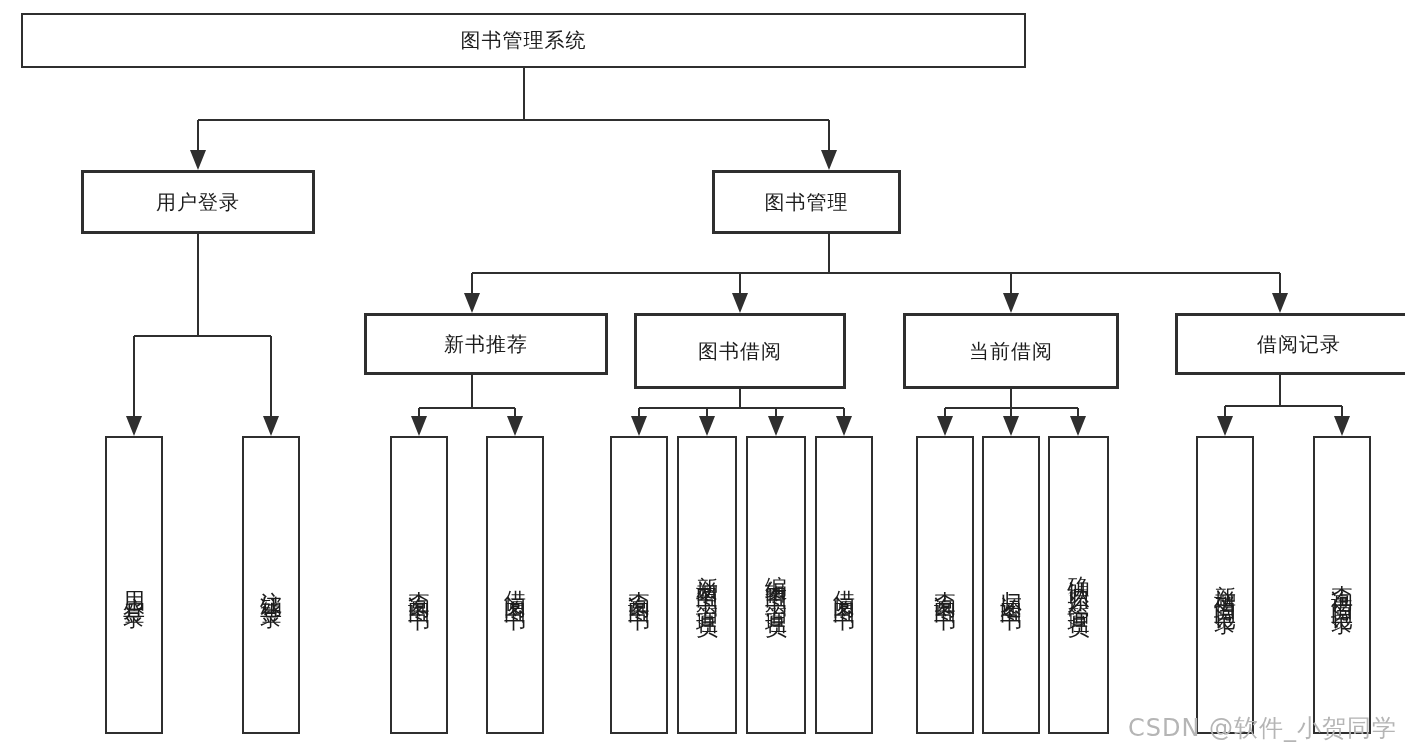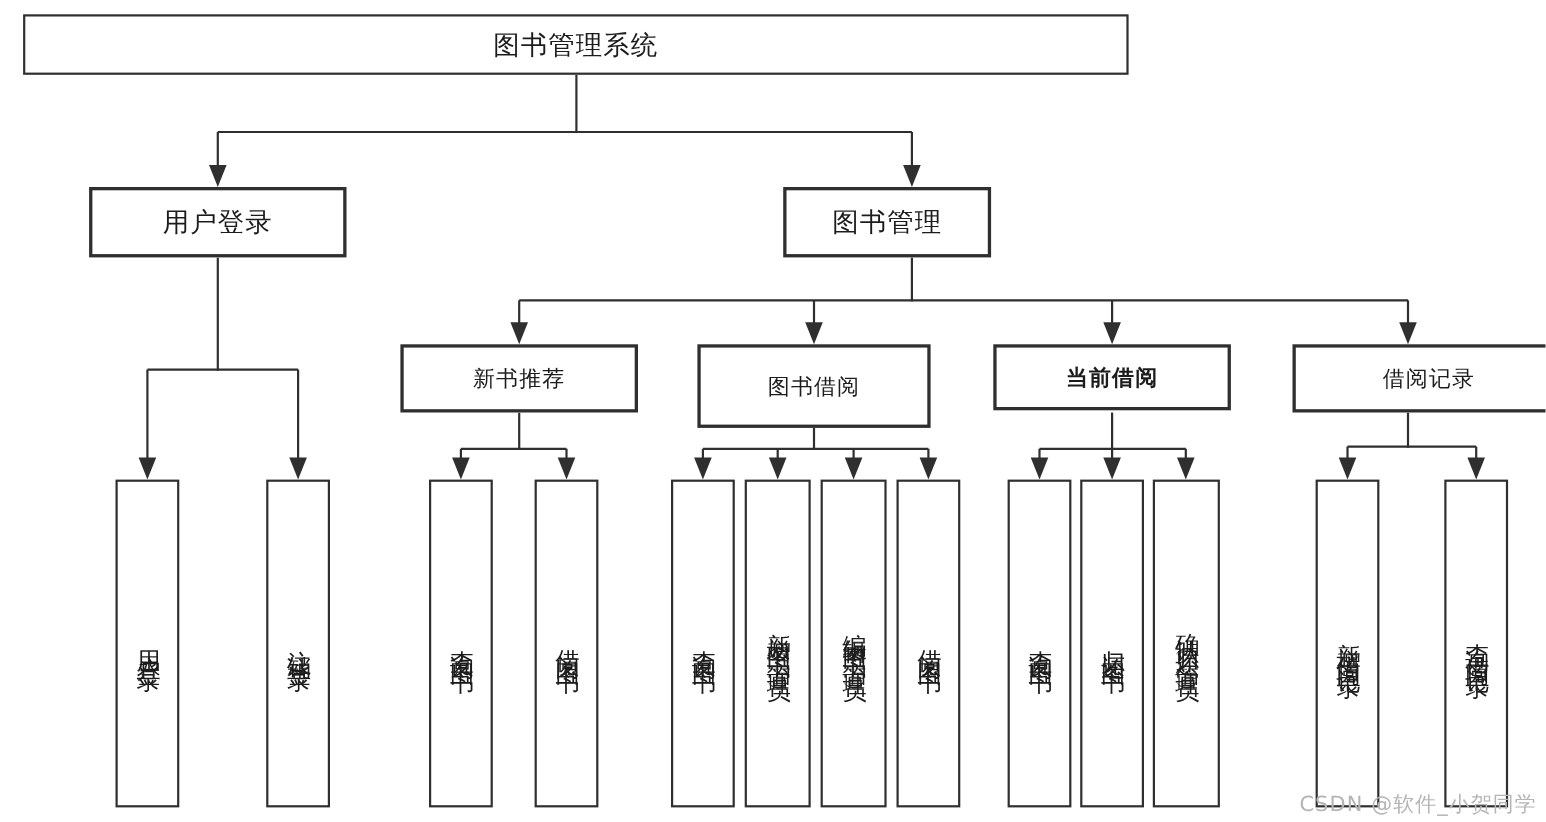--- a/index.html
+++ b/index.html
@@ -6,37 +6,37 @@
   body{
     width:1405px;height:747px;position:relative;overflow:hidden;
     background:#ffffff;
     font-family:"DejaVu Sans","Liberation Sans",sans-serif;
     color:#1c1c1c;
   }
   .connectors{position:absolute;left:0;top:0;width:1405px;height:747px;z-index:1;}
   .box{
     position:absolute;box-sizing:border-box;background:#ffffff;
     border:2px solid #2f2f2f;display:flex;align-items:center;justify-content:center;
-    font-size:24px;letter-spacing:1px;z-index:2;white-space:nowrap;
+    font-size:20px;letter-spacing:1px;z-index:2;white-space:nowrap;
   }
   .lvl1{border-width:3px;}
   .lvl2{border-width:3px;font-size:20px;}
   .vbox{
     position:absolute;box-sizing:border-box;background:#ffffff;
     border:2px solid #2f2f2f;z-index:2;
     display:flex;align-items:center;justify-content:center;
     top:436px;height:298px;
   }
   .vbox span{
     writing-mode:vertical-rl;text-orientation:mixed;
     font-size:22px;letter-spacing:6px;line-height:1;
   }
   .watermark{
     position:absolute;right:8px;bottom:3px;z-index:3;
-    font-size:19px;color:#b5b5b5;letter-spacing:1px;white-space:nowrap;
+    font-size:24px;color:#b5b5b5;letter-spacing:1px;white-space:nowrap;
   }
 </style>
 </head>
 <body>
 
 <svg class="connectors" viewBox="0 0 1405 747" xmlns="http://www.w3.org/2000/svg">
   <g stroke="#2f2f2f" stroke-width="2" fill="none">
 
     <path d="M524 68 V121"></path>
     <path d="M198 120 H829"></path>
@@ -99,23 +99,23 @@
     <polygon points="1217,416 1233,416 1225,436"></polygon>
     <polygon points="1334,416 1350,416 1342,436"></polygon>
   </g>
 </svg>
 
 <div class="box" style="left:21px;top:13px;width:1005px;height:55px;">图书管理系统</div>
 
 <div class="box lvl1" style="left:81px;top:170px;width:234px;height:64px;">用户登录</div>
 <div class="box lvl1" style="left:712px;top:170px;width:189px;height:64px;">图书管理</div>
 
-<div class="box lvl2" style="left:364px;top:313px;width:216px;height:62px;font-family:Liberation Mono, monospace;">新书推荐</div>
+<div class="box lvl2" style="left:364px;top:313px;width:244px;height:62px;font-family:Liberation Mono, monospace;">新书推荐</div>
 <div class="box lvl2" style="left:634px;top:313px;width:212px;height:76px;">图书借阅</div>
-<div class="box lvl2" style="left:903px;top:313px;width:216px;height:60px;font-weight:bold;">当前借阅</div>
+<div class="box lvl2" style="left:903px;top:313px;width:216px;height:76px;">当前借阅</div>
 <div class="box lvl2" style="left:1175px;top:313px;width:248px;height:62px;">借阅记录</div>
 
 <div class="vbox" style="left:105px;width:58px;">
   <span>用户登录</span>
 </div>
 <div class="vbox" style="left:242px;width:58px;">
   <span>注销登录</span>
 </div>
 
 <div class="vbox" style="left:390px;width:58px;">

